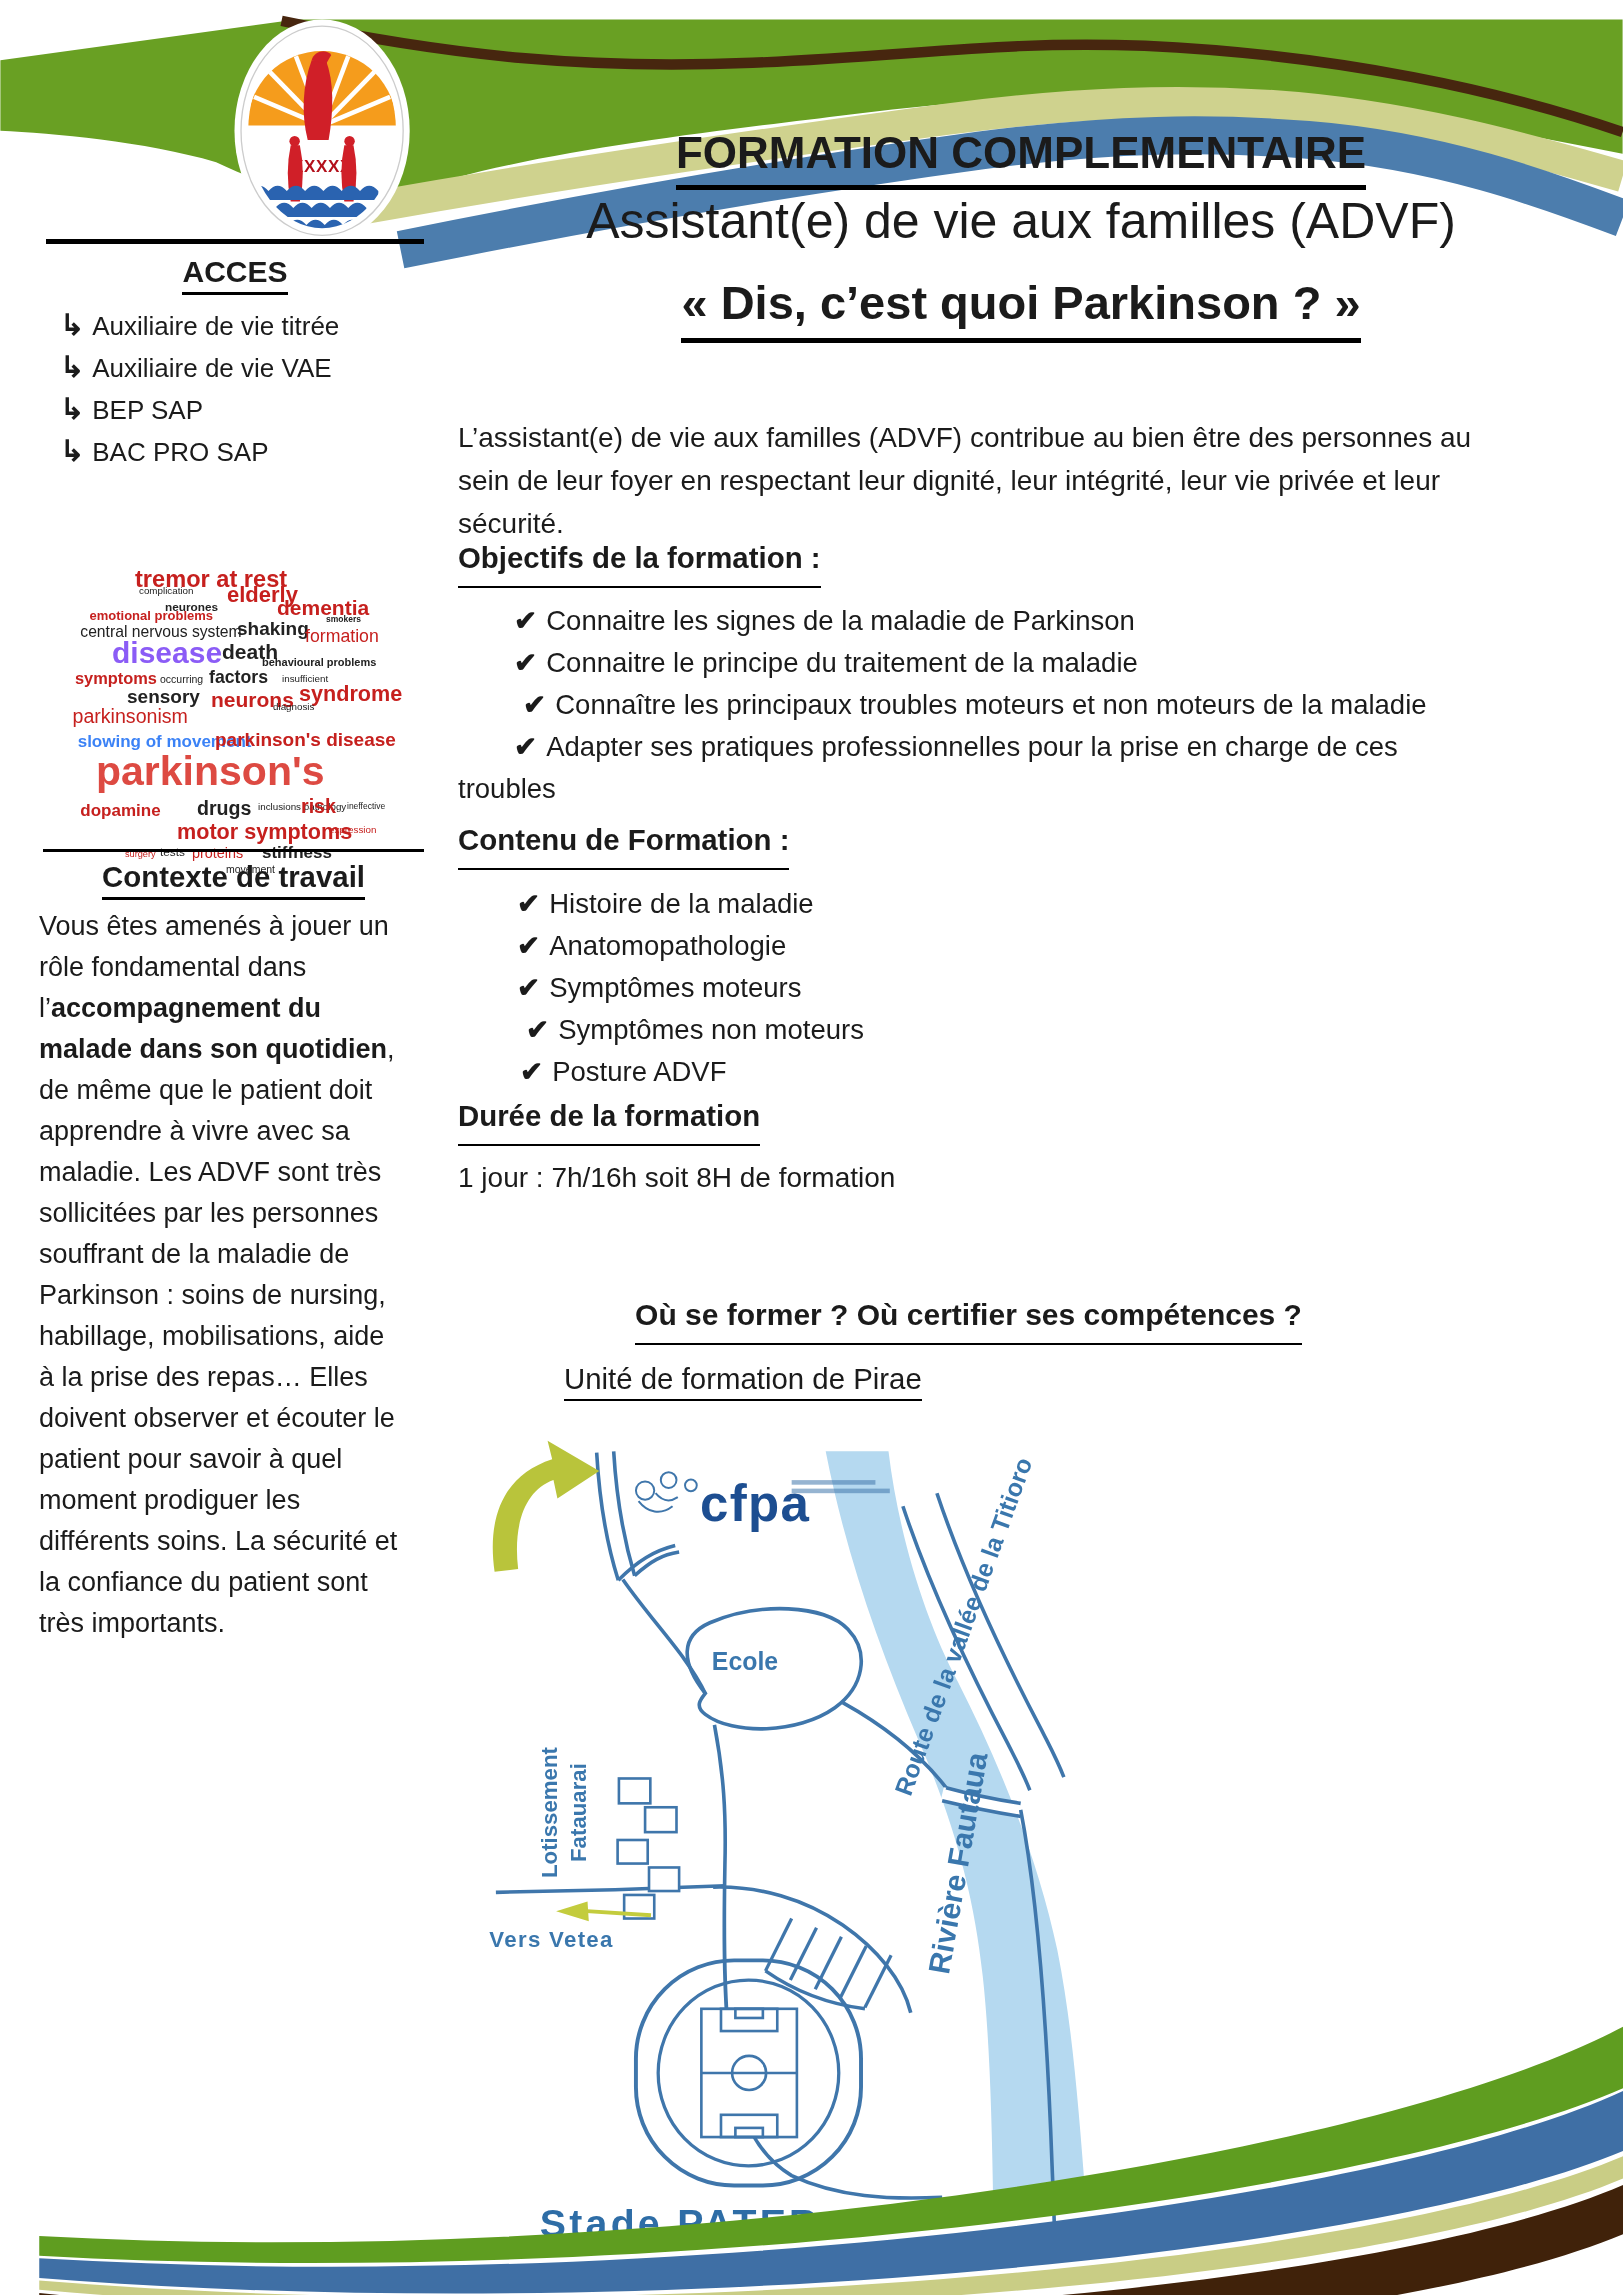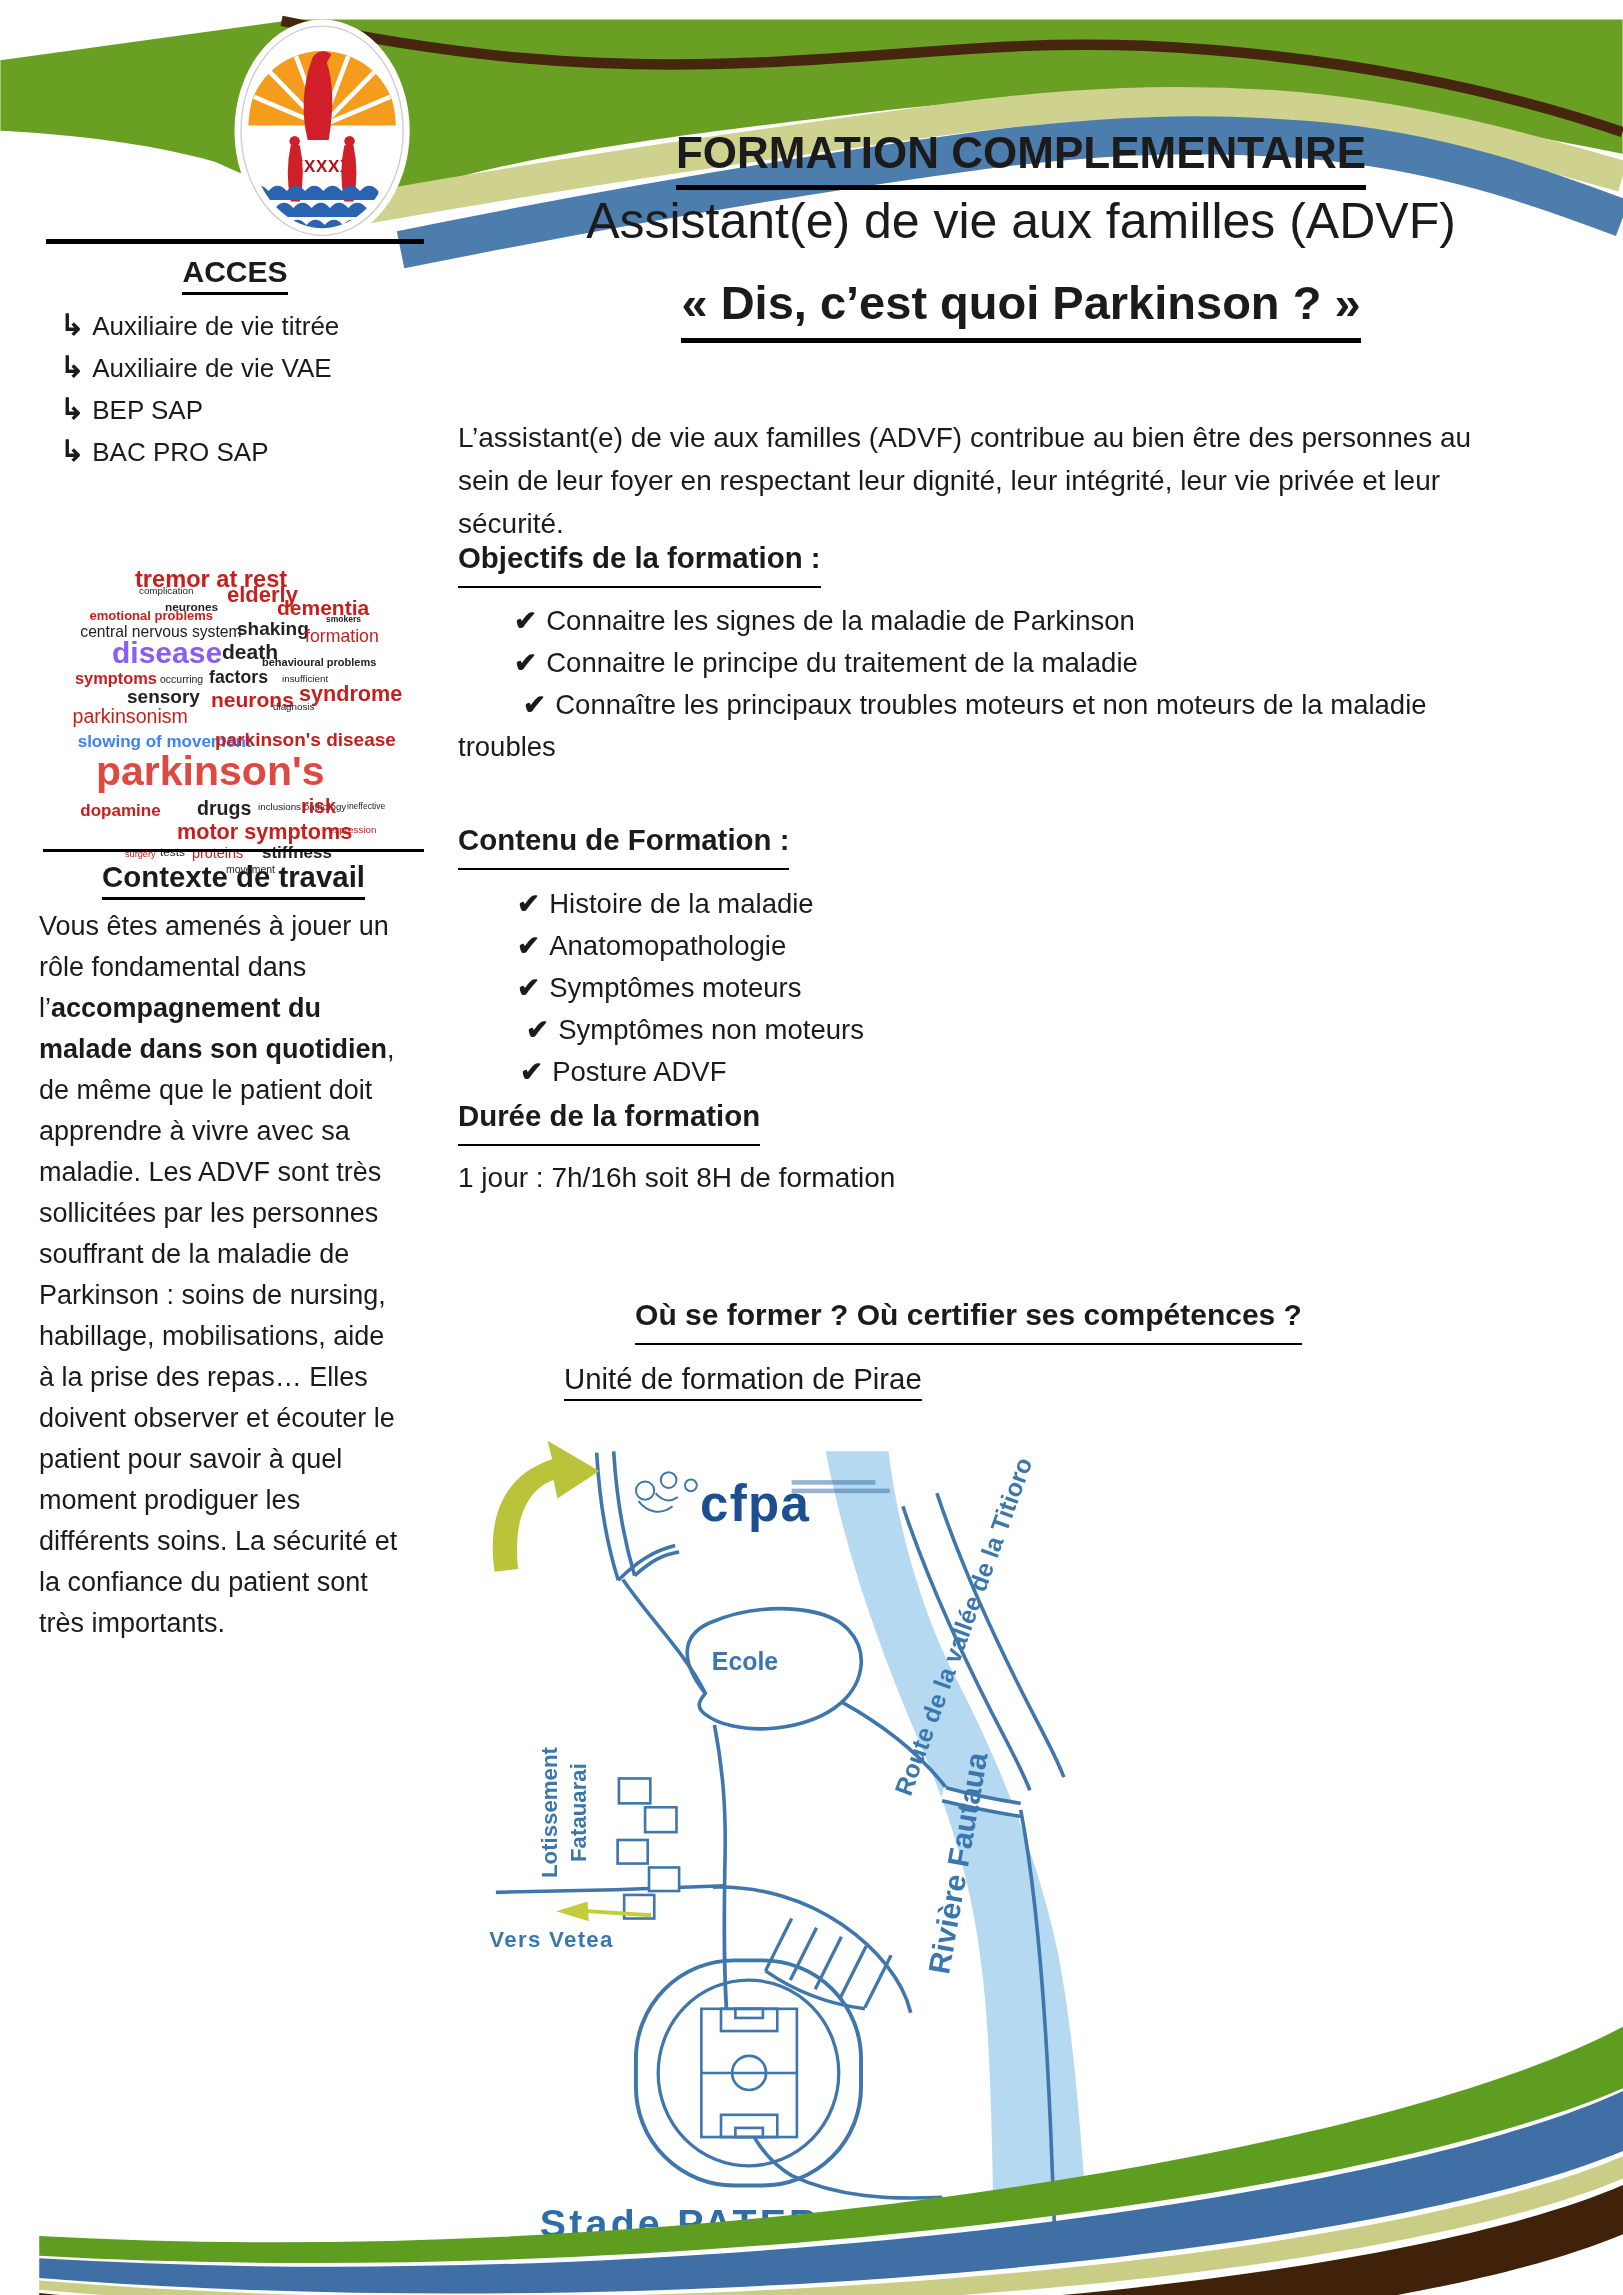--- a/index.html
+++ b/index.html
@@ -158,20 +158,21 @@
     <div class="intro-line">sein de leur foyer en respectant leur dignité, leur intégrité, leur vie privée et leur</div>
     <div class="intro-line">sécurité.</div>
   </div>
 
   <div class="abs" style="left:458px;top:541px;">
     <span class="sec-title u-sec">Objectifs de la formation :</span>
     <div style="height:11.8px;"></div>
     <div class="chk-row" style="margin-left:56px;"><span class="chk">✔</span><span>Connaitre les signes de la maladie de Parkinson</span></div>
     <div class="chk-row" style="margin-left:56px;"><span class="chk">✔</span><span>Connaitre le principe du traitement de la maladie</span></div>
     <div class="chk-row" style="margin-left:65px;"><span class="chk">✔</span><span>Connaître les principaux troubles moteurs et non moteurs de la maladie</span></div>
+    <div class="chk-row" style="margin-left:56px;"><span class="chk">✔</span><span>Adapter ses pratiques professionnelles pour la prise en charge de ces</span></div>
     <div class="chk-row">troubles</div>
   </div>
 
   <div class="abs" style="left:458px;top:823px;">
     <span class="sec-title u-sec">Contenu de Formation :</span>
     <div style="height:13px;"></div>
     <div class="chk-row" style="margin-left:59px;"><span class="chk">✔</span><span>Histoire de la maladie</span></div>
     <div class="chk-row" style="margin-left:59px;"><span class="chk">✔</span><span>Anatomopathologie</span></div>
     <div class="chk-row" style="margin-left:59px;"><span class="chk">✔</span><span>Symptômes moteurs</span></div>
     <div class="chk-row" style="margin-left:68px;"><span class="chk">✔</span><span>Symptômes non moteurs</span></div>

